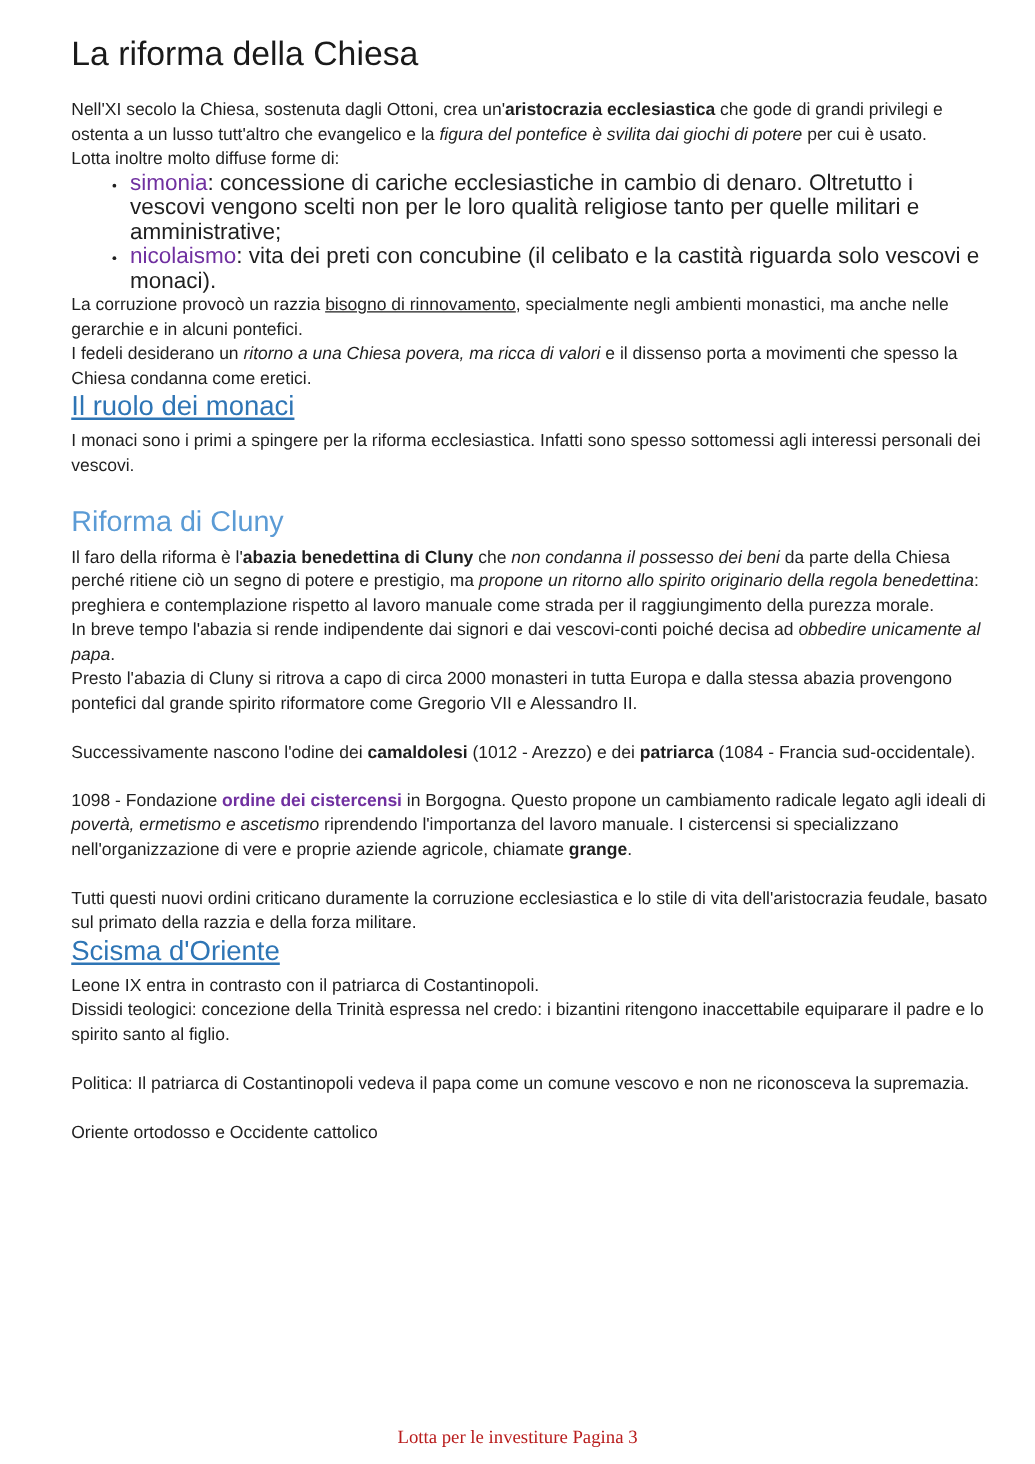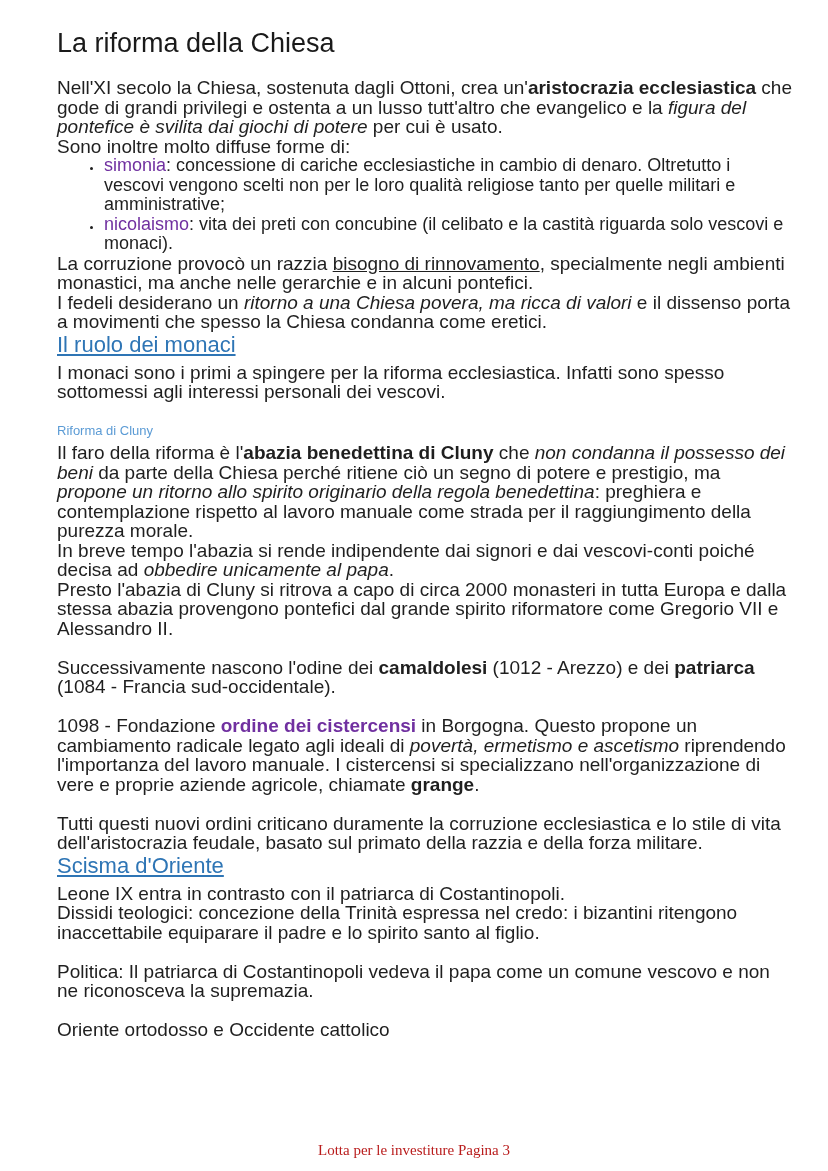--- a/index.html
+++ b/index.html
@@ -20,33 +20,33 @@
     width: 737px;
   }
   h1.doc-title {
     font-size: 27px;
     font-weight: 400;
     color: #1a1a1a;
     letter-spacing: 0px;
     margin-bottom: 19px;
   }
   .doc-body p {
-    font-size: 19px;
+    font-size: 14px;
     line-height: 19.5px;
     color: var(--text, #1f1f1f);
   }
   .doc-body h2 {
     font-size: 22px;
     font-weight: 400;
     color: var(--heading, #2e75b5);
     margin-bottom: 5px;
     text-decoration: underline;
   }
   .doc-body h3 {
-    font-size: 13px;
+    font-size: 23px;
     font-weight: 400;
     color: var(--subheading, #5b9bd5);
     margin-top: 2px;
     margin-bottom: 5px;
   }
   .doc-body ul {
     margin: 0;
     padding-left: 46px;
     list-style-type: disc;
   }
@@ -73,21 +73,21 @@
   }
 </style>
 </head>
 <body>
 
 <div class="page">
   <div class="doc-body">
     <h1 class="doc-title">La riforma della Chiesa</h1>
 
   <p><span>Nell'XI secolo la Chiesa, sostenuta dagli Ottoni, crea un'</span><span class="run-bold">aristocrazia ecclesiastica</span><span> che gode di grandi privilegi e ostenta a un lusso tutt'altro che evangelico e la </span><span class="run-italic">figura del pontefice è svilita dai giochi di potere</span><span> per cui è usato.</span></p>
-      <p><span>Sono inoltre molto diffuse forme di:</span></p>
+      <p><span>Lotta inoltre molto diffuse forme di:</span></p>
       <ul>
         <li><span class="run-term">simonia</span><span>: concessione di cariche ecclesiastiche in cambio di denaro. Oltretutto i vescovi vengono scelti non per le loro qualità religiose tanto per quelle militari e amministrative;</span></li>
         <li><span class="run-term">nicolaismo</span><span>: vita dei preti con concubine (il celibato e la castità riguarda solo vescovi e monaci).</span></li>
       </ul>
       <p><span>La corruzione provocò un razzia </span><span class="run-underline">bisogno di rinnovamento</span><span>, specialmente negli ambienti monastici, ma anche nelle gerarchie e in alcuni pontefici.</span></p>
       <p><span>I fedeli desiderano un </span><span class="run-italic">ritorno a una Chiesa povera, ma ricca di valori</span><span> e il dissenso porta a movimenti che spesso la Chiesa condanna come eretici.</span></p>
       <h2><span>Il ruolo dei monaci</span></h2>
       <p><span>I monaci sono i primi a spingere per la riforma ecclesiastica. Infatti sono spesso sottomessi agli interessi personali dei vescovi.</span></p>
       <div class="spacer"></div>
       <h3><span>Riforma di Cluny</span></h3>

